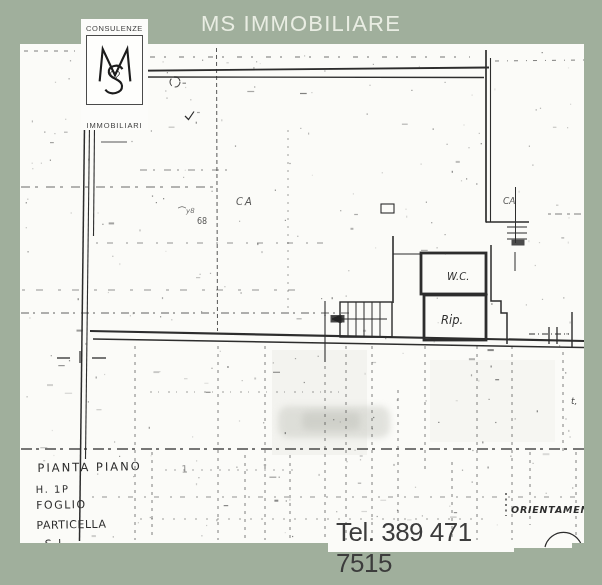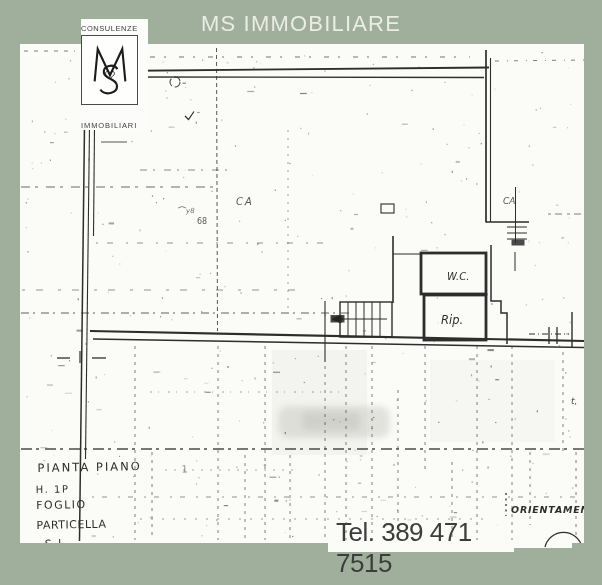--- a/index.html
+++ b/index.html
@@ -2,21 +2,21 @@
 <html><head>
 <meta charset="utf-8">
 <style>
   html,body{margin:0;padding:0;background:#a0af9c;}
   .stage{position:relative;width:602px;height:585px;background:#a0af9c;overflow:hidden;
          font-family:"Liberation Sans",sans-serif;}
   svg.plan{position:absolute;left:0;top:0;}
   .title{position:absolute;top:11px;left:0;right:0;text-align:center;color:#e9ede3;
          font-size:22px;letter-spacing:1.2px;font-weight:normal;}
   .logo{position:absolute;left:81px;top:19px;width:67px;height:111px;background:#fcfcfa;
-        display:flex;flex-direction:column;align-items:flex-start;}
+        display:flex;flex-direction:column;align-items:center;}
   .logo-top{font-size:7.5px;letter-spacing:.55px;color:#3b3b3b;margin-top:5px;white-space:nowrap;}
   .logo-box{width:55px;height:70px;border:1.5px solid #4a4a4a;margin-top:2px;background:#fefefc;
             display:flex;align-items:center;justify-content:center;}
   .logo-bottom{font-size:7.5px;letter-spacing:.9px;color:#3b3b3b;margin-top:16px;white-space:nowrap;}
   .phone{position:absolute;left:336px;top:517px;width:182px;font-size:26px;
          color:#3c3c3c;letter-spacing:-.5px;}
   text{fill:#2e2e2e;font-family:"DejaVu Sans",sans-serif;}
 </style>
 </head>
 <body>

